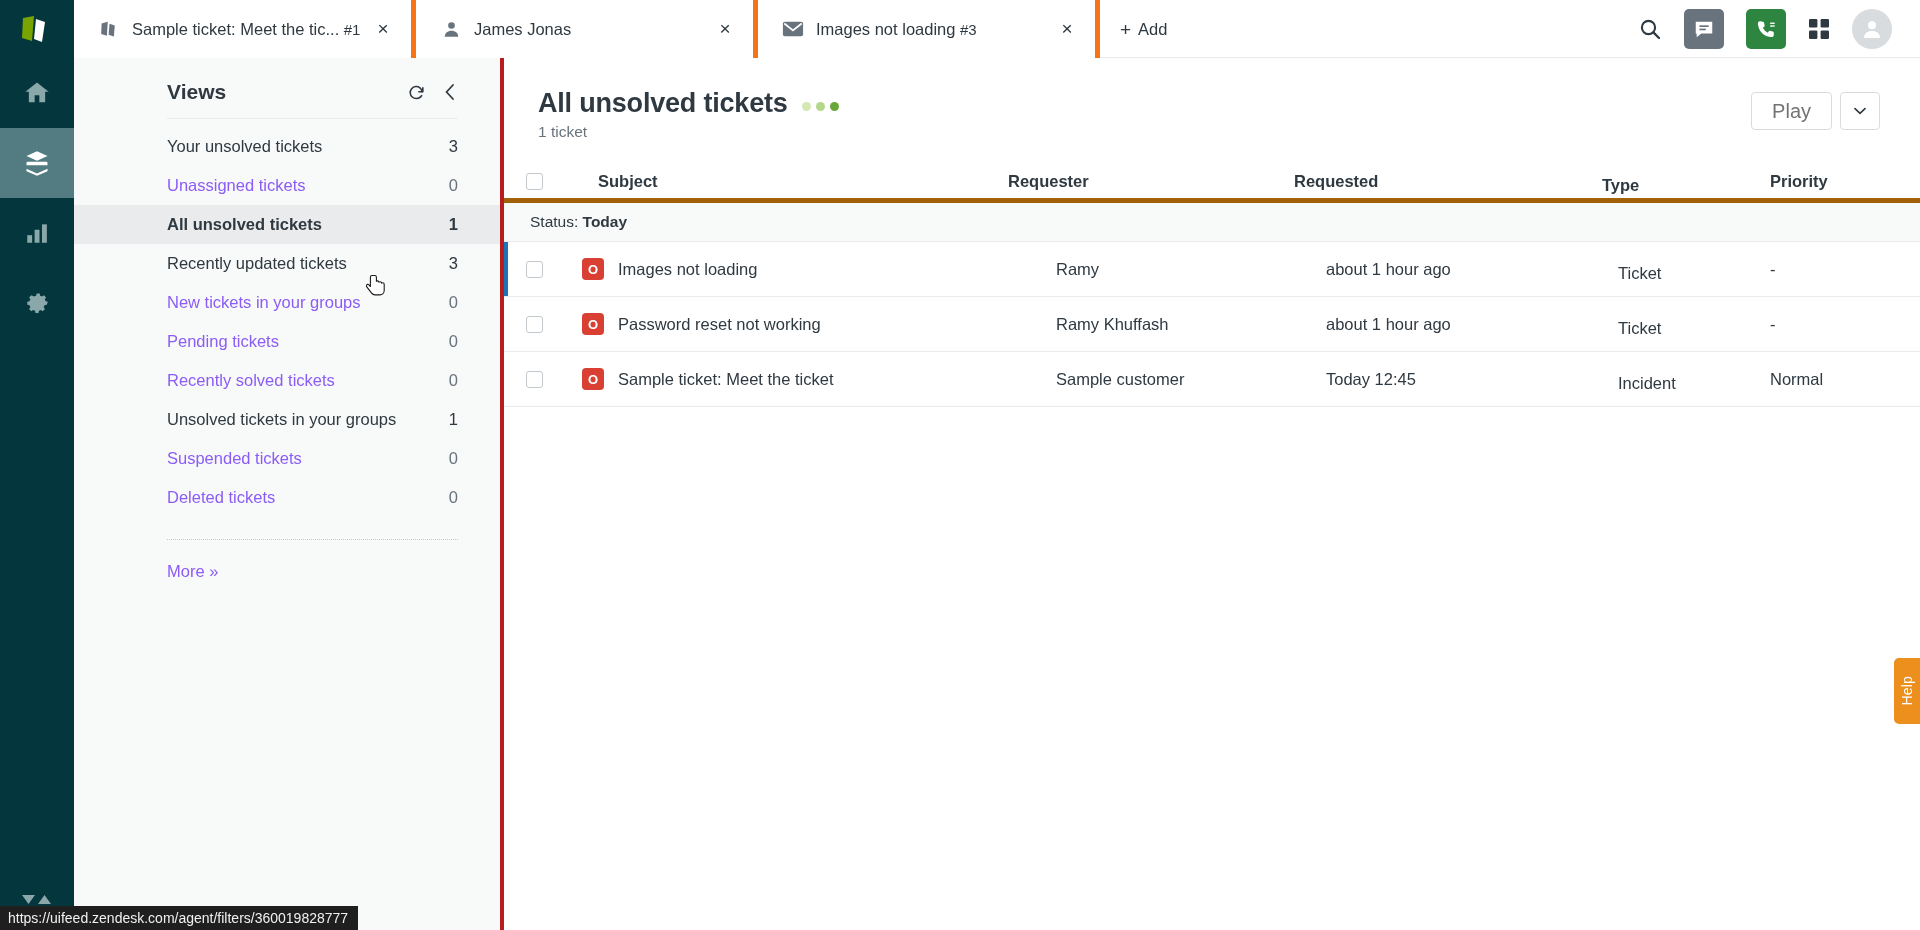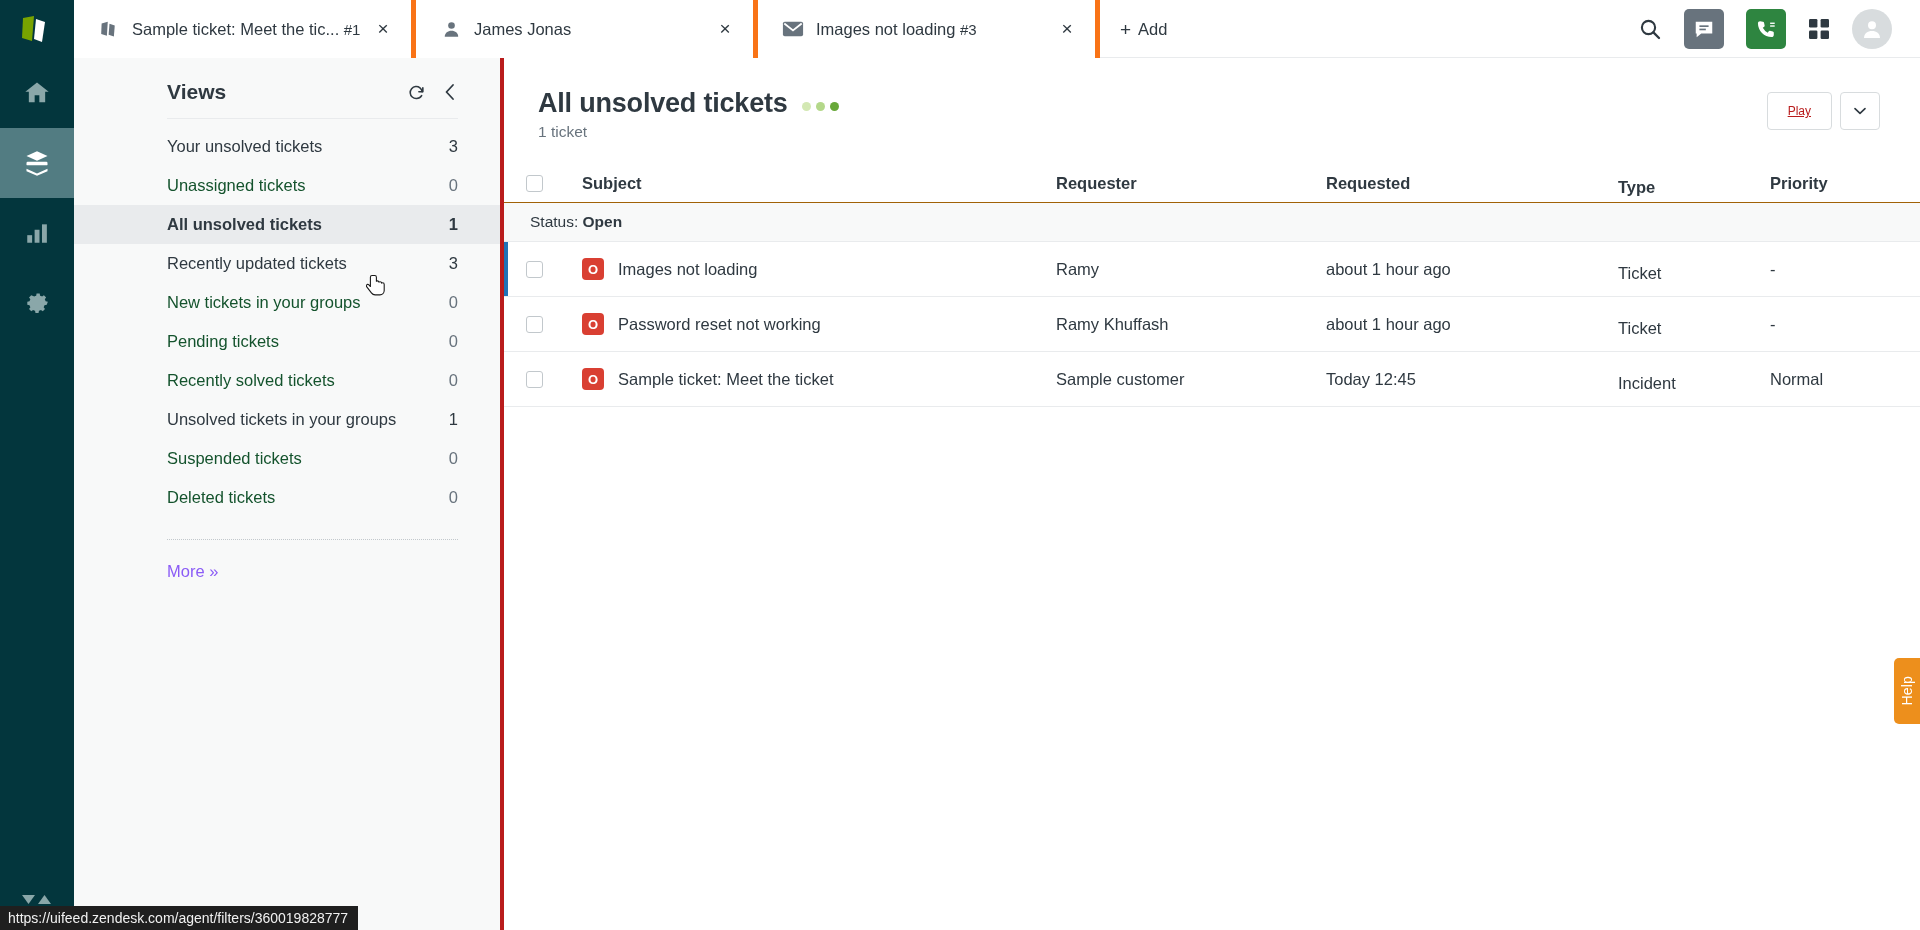--- a/index.html
+++ b/index.html
@@ -114,21 +114,21 @@
   .views-title { font-size: 21px; font-weight: bold; color: #2f3941; flex: 1; }
   .views-head-btn { color: #2f3941; cursor: pointer; margin-left: 16px; display:flex; align-items:center; }
   .views-rule { margin: 14px 42px 0 93px; border-bottom: 1px solid #e9ebed; }
   .views-list { margin-top: 8px; }
   .view-item {
     display: flex; align-items: center;
     height: 39px; padding: 0 42px 0 93px;
     cursor: pointer; font-size: 16.5px;
   }
   .view-item.hover { background: #e9ebed; }
-  .view-label { flex: 1; color: #14532d; white-space: nowrap; }
+  .view-label { flex: 1; color: #8b5cf6; white-space: nowrap; }
   .view-count { color: #68737d; font-size: 16.5px; margin-left: 12px; }
   .view-item.strong .view-label, .view-item.strong .view-count { color: #2f3941; }
   .view-item.hover .view-label, .view-item.hover .view-count { color: #2f3941; font-weight: bold; }
   .views-rule2 { margin: 22px 42px 0 93px; border-bottom: 1px dotted #c2c8cc; }
   .views-more {
     padding: 22px 42px 0 93px; font-size: 16.5px; color: #8b5cf6; cursor: pointer;
   }
   .cursor-hand {
     position: absolute; left: 292px; top: 216px;
     width: 22px; height: 26px; pointer-events: none; z-index: 9;
@@ -142,33 +142,33 @@
   }
   .main-head-left { flex: 1; }
   .main-title-row { display: flex; align-items: center; gap: 14px; }
   .main-title { font-size: 27px; font-weight: bold; color: #2f3941; letter-spacing: -0.2px; }
   .dots { display: flex; align-items: center; gap: 5px; padding-top: 6px; }
   .dot { width: 9px; height: 9px; border-radius: 50%; }
   .main-sub { font-size: 15.5px; color: #68737d; margin-top: 4px; }
   .main-head-right { display: flex; align-items: center; gap: 8px; padding-top: 4px; }
   .btn {
     height: 38px; padding: 0 20px; border: 1px solid #d8dcde; border-radius: 4px;
-    background: #fff; color: #b91c1c; font-size: 12px; cursor: pointer;
+    background: #fff; color: #737373; font-size: 20px; cursor: pointer;
     display: flex; align-items: center; justify-content: center;
     font-family: "Liberation Sans", sans-serif;
-    text-decoration: underline;
   }
   .btn-caret { width: 40px; padding: 0; }
 
   
   .table { margin-top: 24px; width: 100%; }
   .trow { display: flex; align-items: center; width: 100%; }
   .thead {
     height: 38px; padding-left: 22px;
-    border-bottom: 1px solid #a16207;
+    border-bottom: 5px solid #a16207;
+    gap: 16px;
   }
   .c-bar { width: 4px; min-width: 4px; align-self: stretch; }
   .c-chk { width: 56px; min-width: 56px; display: flex; align-items: center; }
   .c-subj { flex: 1; min-width: 0; display: flex; align-items: center; gap: 14px; padding-right: 16px; }
   .c-req { width: 270px; min-width: 270px; }
   .c-when { width: 292px; min-width: 292px; }
   .c-type { width: 152px; min-width: 152px; margin-top: 8px; }
   .c-pri { flex: 0 0 150px; }
   .th { font-size: 16.5px; font-weight: bold; color: #2f3941; }
   .group-row {
@@ -466,21 +466,21 @@
               <span class="chk"></span>
             </span>
             <span class="c-subj th">Subject</span>
             <span class="c-req th">Requester</span>
             <span class="c-when th">Requested</span>
             <span class="c-type th">Type</span>
             <span class="c-pri th">Priority</span>
           </div>
 
           <div class="group-row">
-            <span class="group-label"><span>Status: </span><b>Open</b></span>
+            <span class="group-label"><span>Status: </span><b>Today</b></span>
           </div>
 
           <div class="trow tr open-bar">
             <span class="c-bar"></span>
             <span class="c-chk">
               <span class="chk"></span>
             </span>
             <span class="c-subj">
               <span class="badge">O</span>
               <span class="cell">Images not loading</span>

